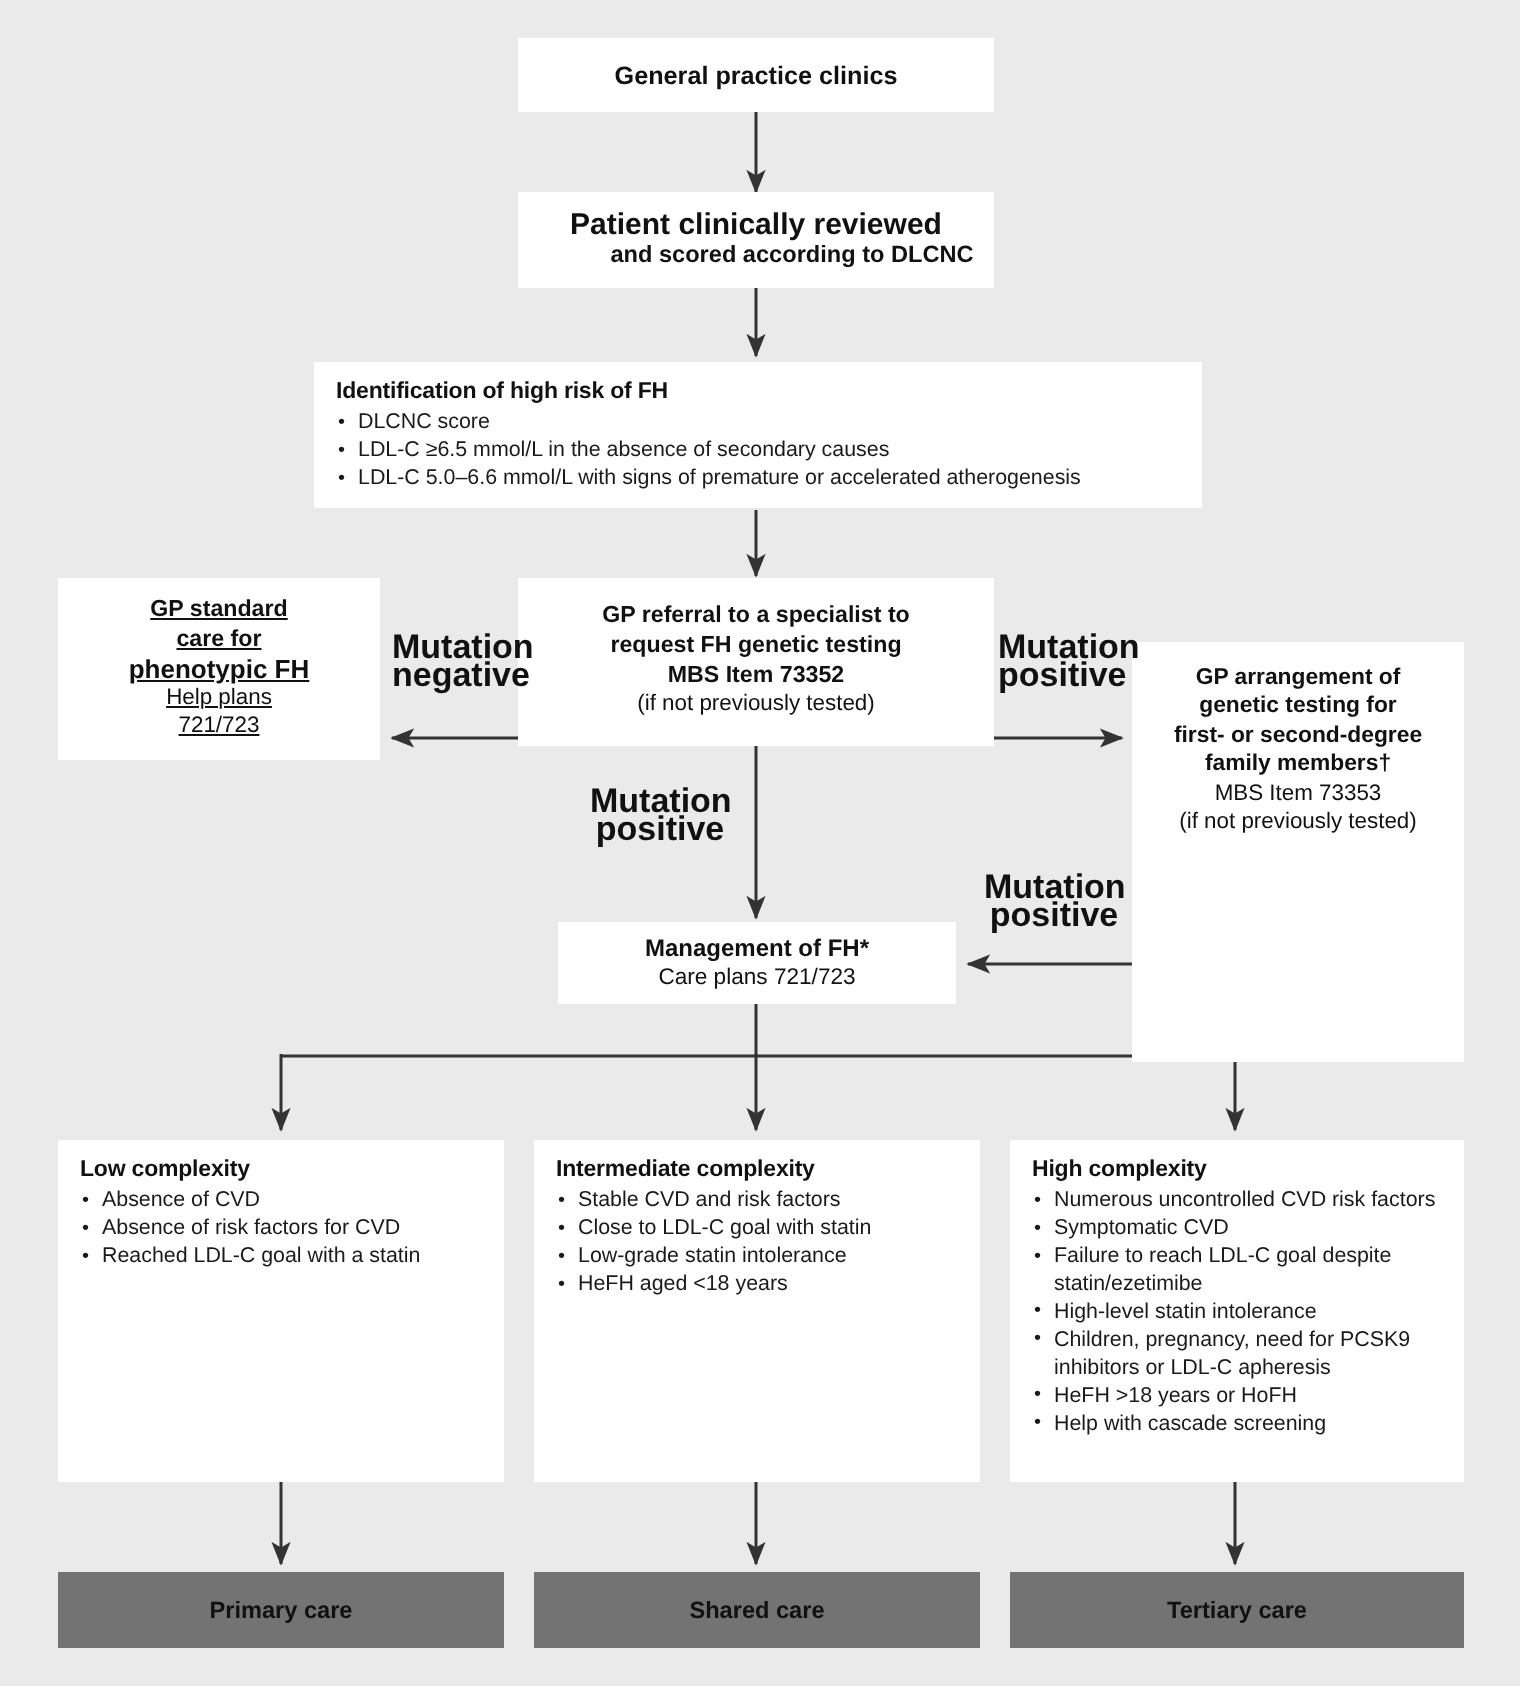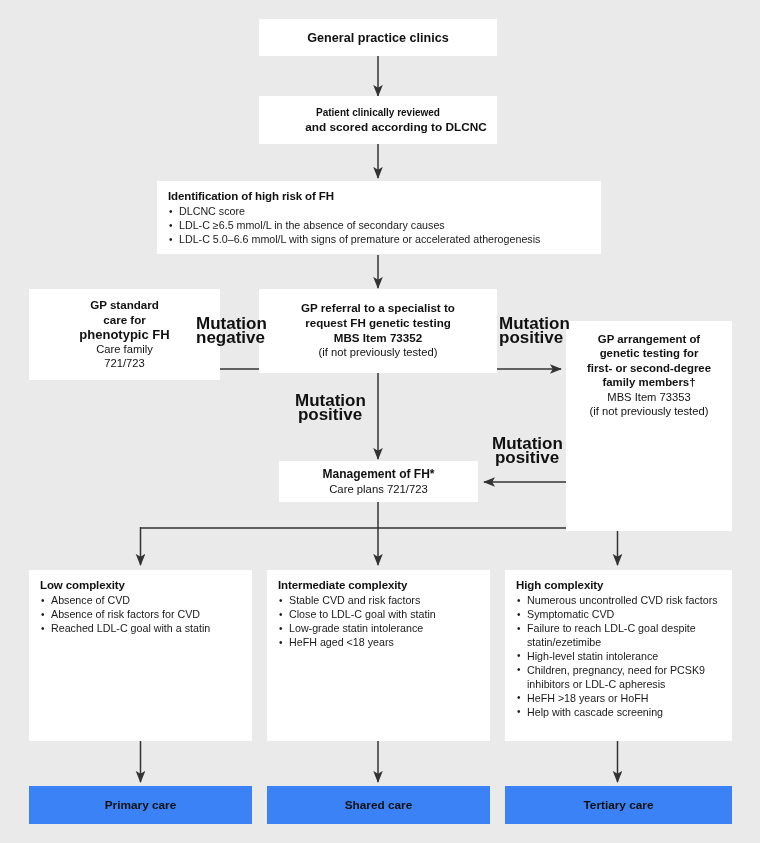--- a/index.html
+++ b/index.html
@@ -12,21 +12,21 @@
     overflow:hidden;
   }
   #canvas{position:absolute;left:0;top:0;width:760px;height:843px;}
 
   .box{
     position:absolute;
     background:#ffffff;
     box-sizing:border-box;
     z-index:2;
   }
-  .box.gray{background:#3b82f6;}
+  .box.gray{background:#737373;}
 
   .ctr{
     display:flex;
     flex-direction:column;
     align-items:center;
     justify-content:center;
     text-align:center;
     height:100%;
     padding:6px 8px;
     box-sizing:border-box;
@@ -114,42 +114,42 @@
   </svg>
 
   <div class="box" style="left:259px;top:19px;width:238px;height:37px;">
     <div class="ctr">
       <div class="bold" style="font-size:12.6px;">General practice clinics</div>
     </div>
   </div>
 
   <div class="box" style="left:259px;top:96px;width:238px;height:48px;">
     <div class="ctr">
-      <div class="bold" style="font-size:10px;line-height:15px;">Patient clinically reviewed</div>
+      <div class="bold" style="font-size:15px;line-height:15px;">Patient clinically reviewed</div>
       <div class="bold" style="font-size:11.8px;line-height:15px;margin-left:36px;">and scored according to DLCNC</div>
     </div>
   </div>
 
   <div class="box" style="left:157px;top:181px;width:444px;height:73px;">
     <div class="list">
       <h4>Identification of high risk of FH</h4>
       <ul>
         <li>DLCNC score</li>
         <li>LDL-C ≥6.5 mmol/L in the absence of secondary causes</li>
         <li>LDL-C 5.0–6.6 mmol/L with signs of premature or accelerated atherogenesis</li>
       </ul>
     </div>
   </div>
 
-  <div class="box" style="left:29px;top:289px;width:191px;height:91px;">
+  <div class="box" style="left:29px;top:289px;width:161px;height:91px;text-decoration:underline;">
     <div class="ctr">
       <div class="bold" style="font-size:11.6px;line-height:14.6px;">GP standard</div>
       <div class="bold" style="font-size:11.6px;line-height:14.6px;">care for</div>
       <div class="bold" style="font-size:13px;line-height:14.6px;">phenotypic FH</div>
-      <div class="reg" style="font-size:11.2px;line-height:14.2px;">Care family</div>
+      <div class="reg" style="font-size:11.2px;line-height:14.2px;">Help plans</div>
       <div class="reg" style="font-size:11.2px;line-height:14.2px;">721/723</div>
     </div>
   </div>
 
   <div class="box" style="left:259px;top:289px;width:238px;height:84px;">
     <div class="ctr">
       <div class="bold" style="font-size:11.6px;line-height:14.6px;">GP referral to a specialist to</div>
       <div class="bold" style="font-size:11.6px;line-height:14.6px;">request FH genetic testing</div>
       <div class="bold" style="font-size:11.6px;line-height:14.6px;">MBS Item 73352</div>
       <div class="reg" style="font-size:11.2px;line-height:15.5px;">(if not previously tested)</div>

